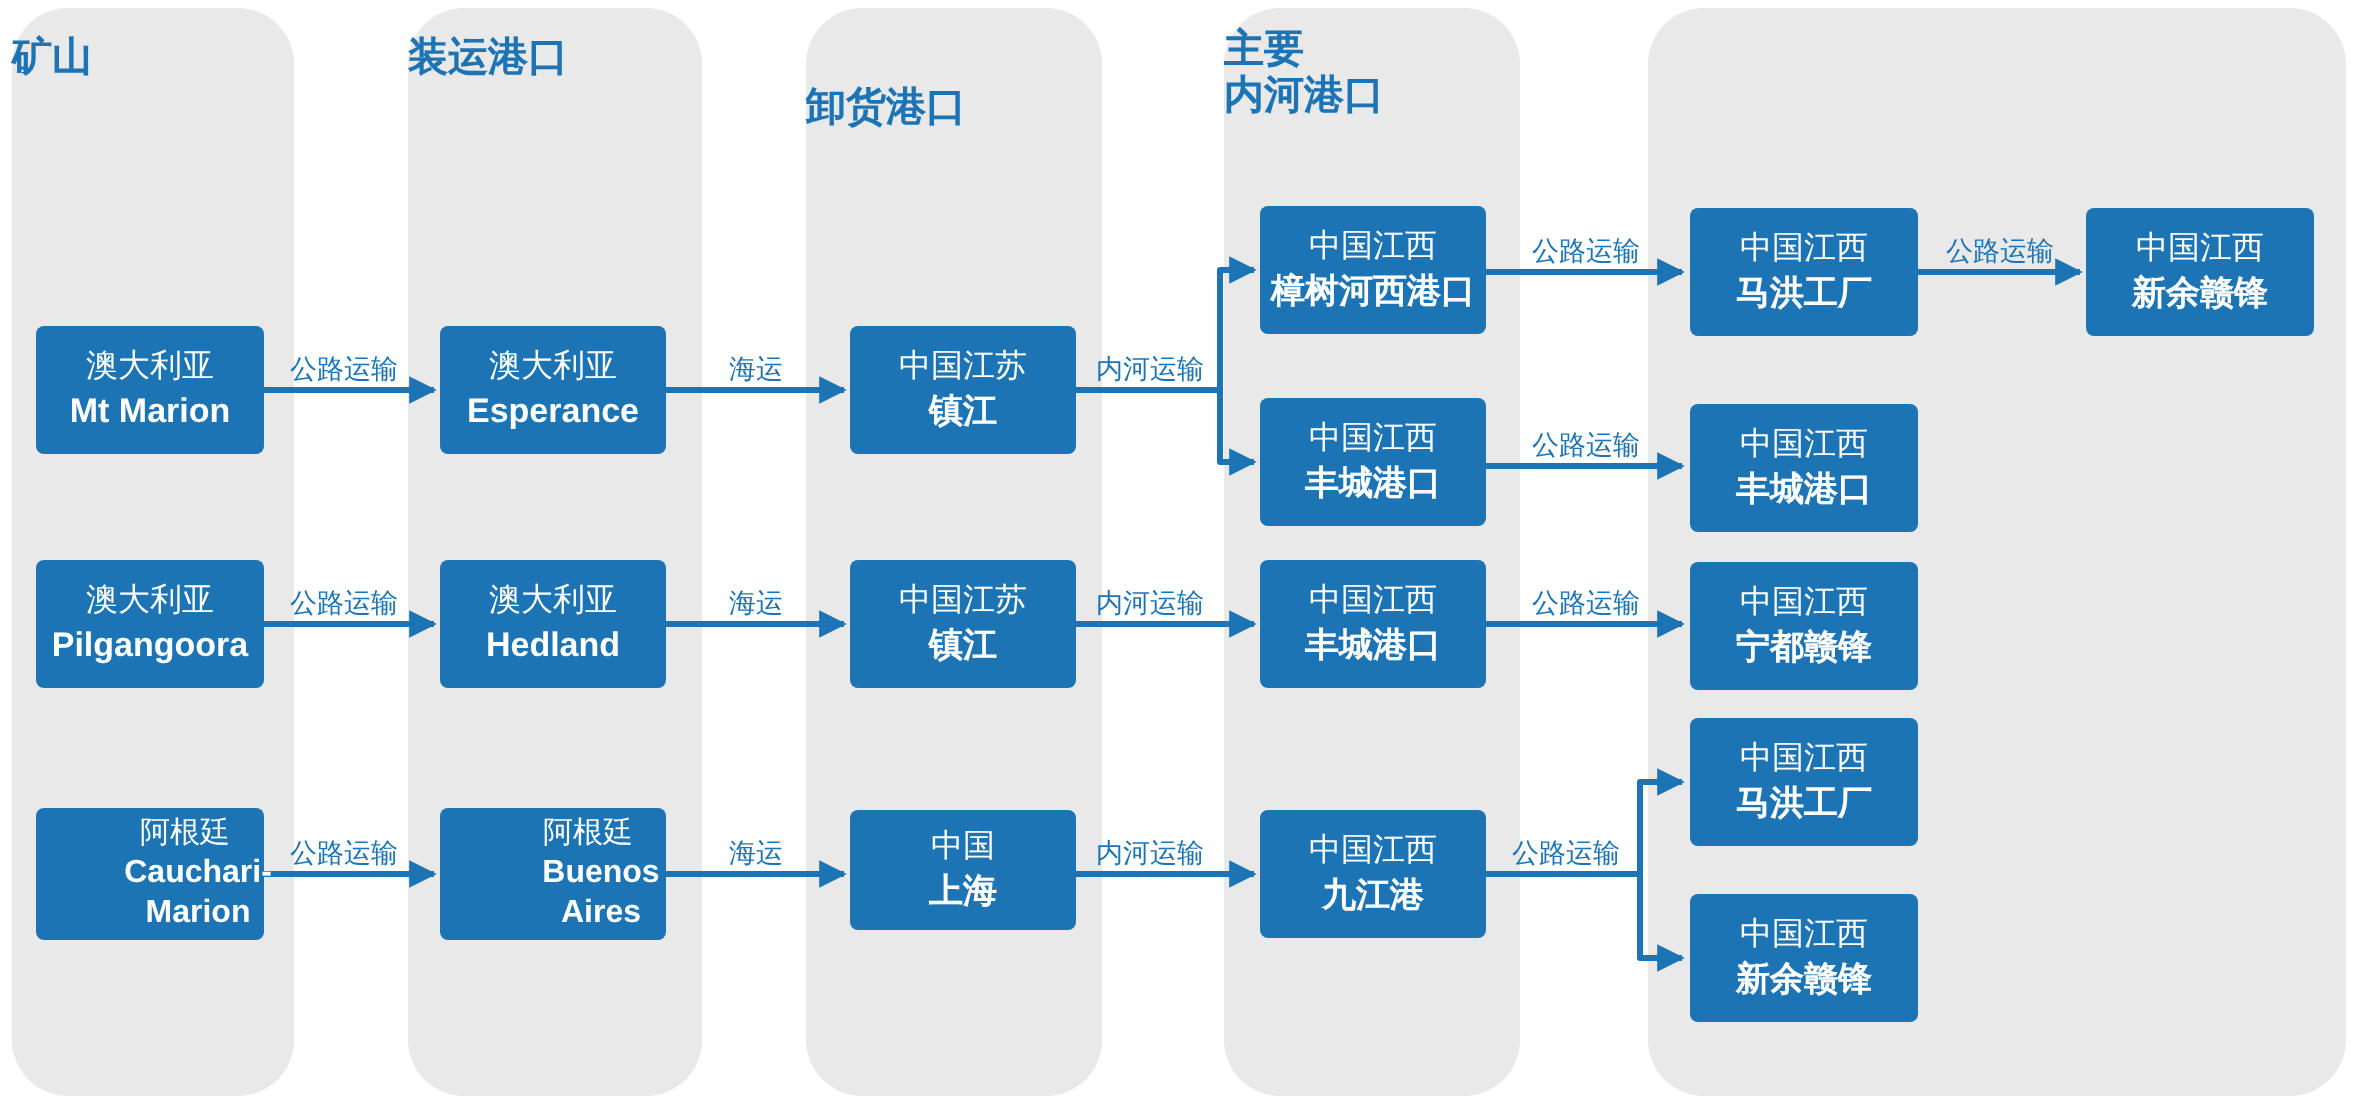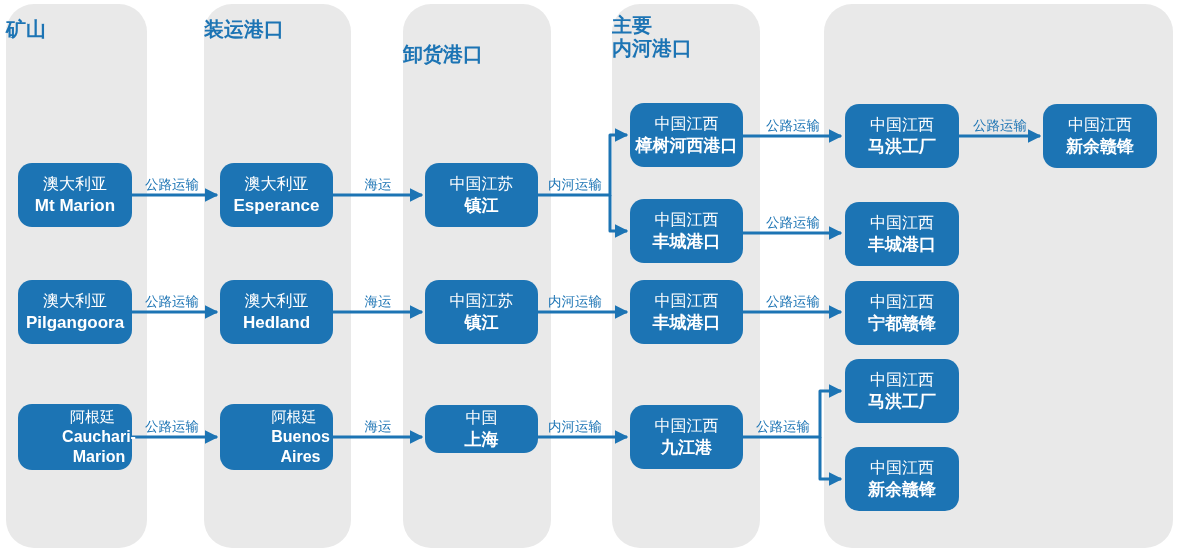--- a/index.html
+++ b/index.html
@@ -20,21 +20,21 @@
     font-size:20px;font-weight:700;line-height:23px;
     color:var(--accent,#1c74b4);
     white-space:pre-line;
   }
   .edges{position:absolute;left:0;top:0;pointer-events:none;}
   .edges path{stroke:var(--accent,#1c74b4);stroke-width:3;fill:none;stroke-linejoin:round;}
   #arrowhead path{fill:var(--accent,#1c74b4);stroke:none;}
   .node{
     position:absolute;
     background:var(--accent,#1c74b4);
-    border-radius:14px;
+    border-radius:4px;
     color:#ffffff;
     display:flex;flex-direction:column;align-items:center;justify-content:center;
     text-align:center;
     line-height:22px;
   }
   .node .l1{font-size:16px;font-weight:400;}
   .node .l2,.node .l3{font-size:17px;font-weight:700;}
   .node.tight{line-height:20px;}
   .node.tight .l1{font-size:15px;margin-left:35px;}
   .node.tight .l2,.node.tight .l3{font-size:16px;margin-left:48px;}
@@ -146,21 +146,21 @@
   <div class="node tight" style="left:18px;top:404px;width:114px;height:66px;">
     <span class="l1">阿根廷</span>
     <span class="l2">Cauchari-</span>
     <span class="l3">Marion</span>
   </div>
   <div class="node tight" style="left:220px;top:404px;width:113px;height:66px;">
     <span class="l1">阿根廷</span>
     <span class="l2">Buenos</span>
     <span class="l3">Aires</span>
   </div>
-  <div class="node" style="left:425px;top:405px;width:113px;height:48px;">
+  <div class="node" style="left:425px;top:405px;width:113px;height:60px;">
     <span class="l1">中国</span>
     <span class="l2">上海</span>
   </div>
   <div class="node" style="left:630px;top:405px;width:113px;height:64px;">
     <span class="l1">中国江西</span>
     <span class="l2">九江港</span>
   </div>
   <div class="node" style="left:845px;top:359px;width:114px;height:64px;">
     <span class="l1">中国江西</span>
     <span class="l2">马洪工厂</span>

